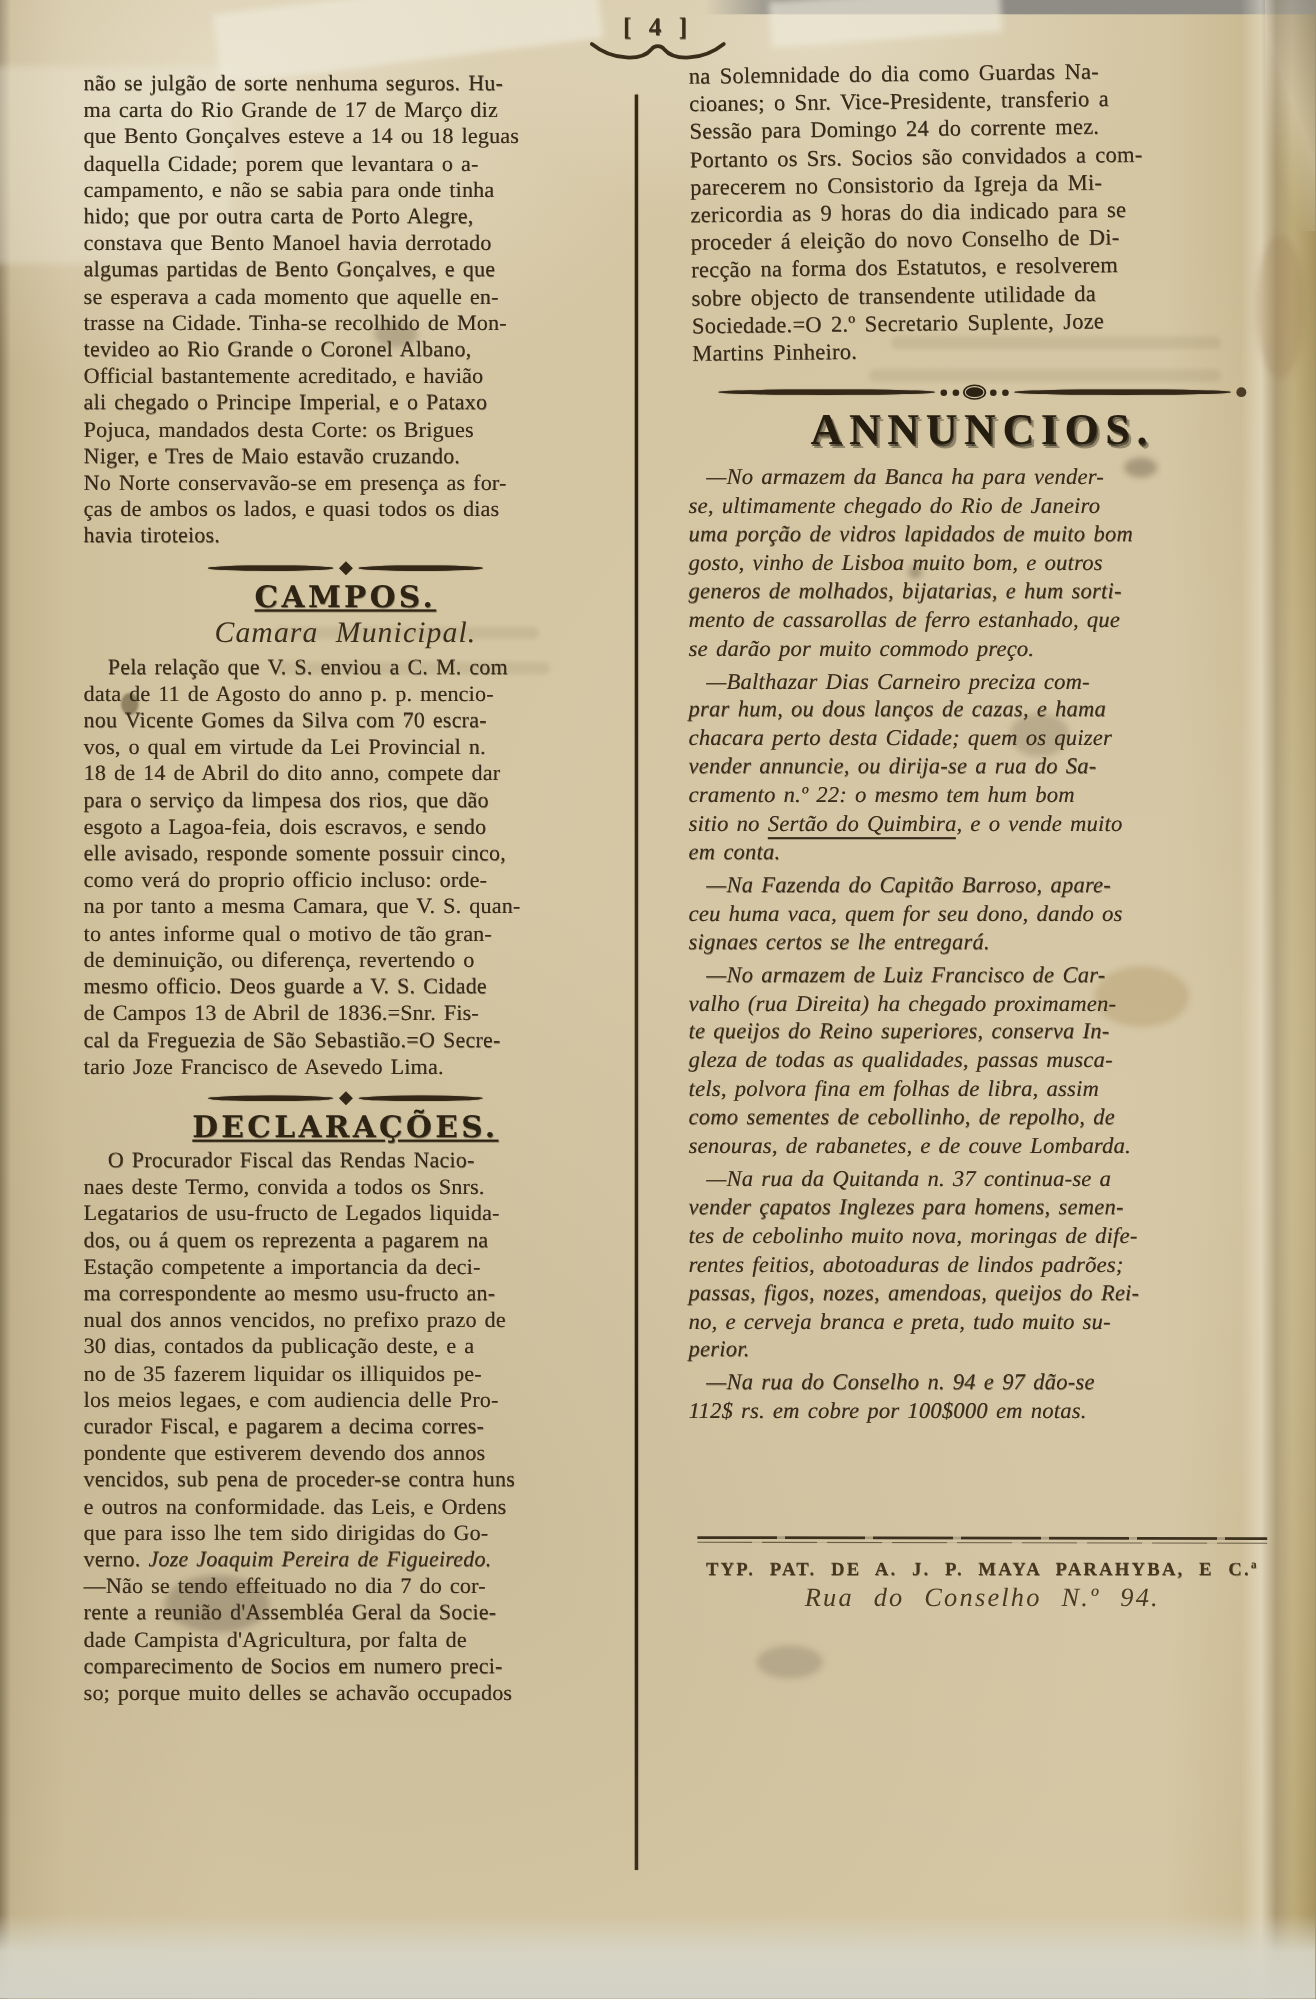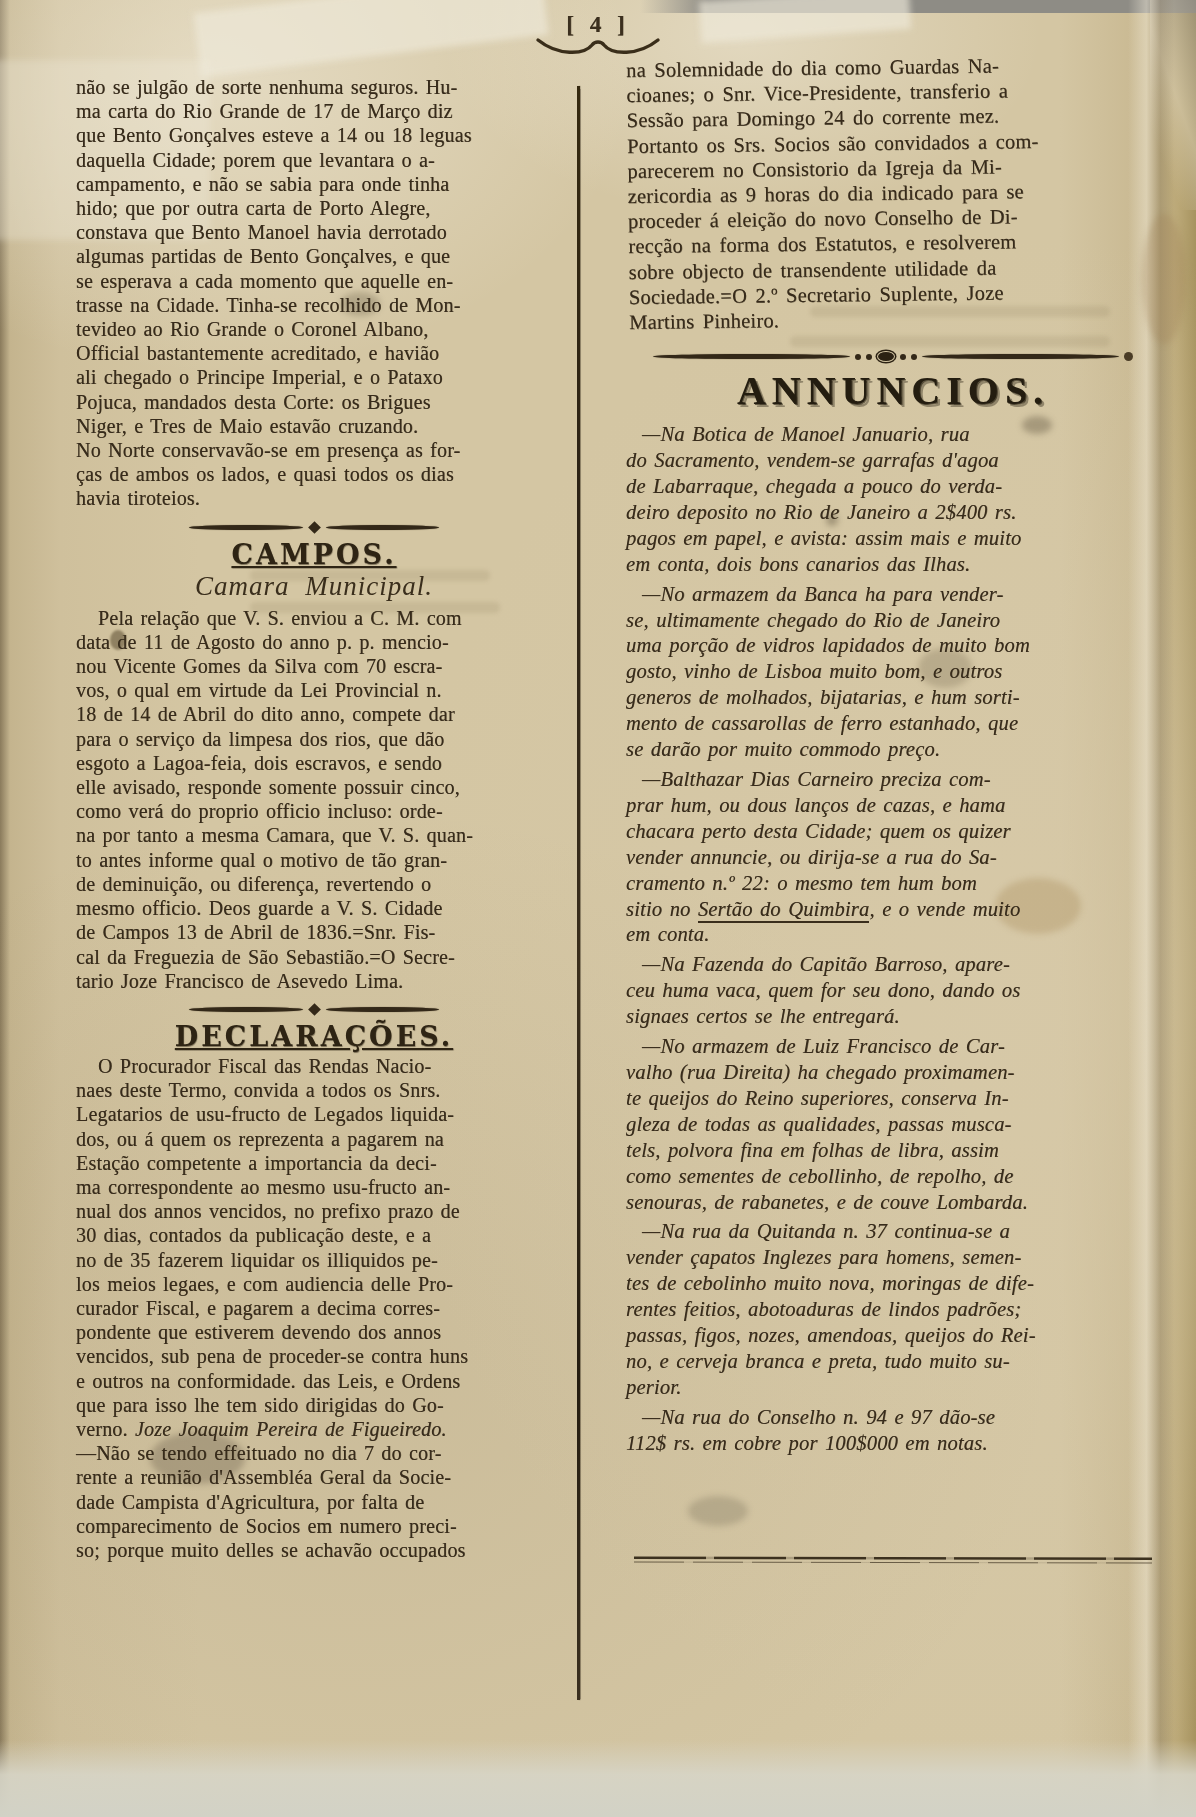--- a/index.html
+++ b/index.html
@@ -50,21 +50,21 @@
   .page-head { position:absolute; top:12px; left:0; right:0; text-align:center; }
   .page-number { font-size:23px; letter-spacing:5px; font-weight:bold; color:#3b2f1e;
     text-shadow:0.4px 0.4px 0.6px rgba(50,38,20,.6); }
   .brace { display:block; margin:-2px auto 0; }
   .col-rule { position:absolute; left:577px; top:86px; width:3px; height:1614px;
     background:linear-gradient(180deg,#35290f,#2c2215 25%,#3a2e1c 55%,#241c10 80%,#3a2f1f);
     box-shadow:0.5px 0 1px rgba(40,30,15,.4); }
 
   
   .col { position:absolute; }
-  .col-left  { left:76px;  top:75px; width:476px; }
+  .col-left  { left:76px;  top:64px; width:476px; }
   .col-right { left:606px; top:58px; width:534px;margin-left:20px; }
   .body-text {
     margin:0; font-size:20px; line-height:24.2px; letter-spacing:.2px; word-spacing:2px;
     white-space:pre-line; text-align:left;
     text-shadow:0.35px 0.45px 0.55px rgba(48,36,18,.55);
   }
   .indent { text-indent:22px; }
   .col-right .body-text { font-size:20.5px; line-height:25.2px; word-spacing:3px; transform:rotate(-0.7deg); transform-origin:left top; }
   .it { font-style:italic; }
   .ul { border-bottom:2px solid #3a2e1c; padding-bottom:1px; }
@@ -234,26 +234,20 @@
       <i class="c-oval"></i>
       <i class="c-dot"></i>
       <i class="c-dot"></i>
       <i class="orn-line"></i>
       <i class="end-ball"></i>
     </div>
 
     <h1 class="annuncios-title">ANNUNCIOS.</h1>
 
 
-    <p class="ann it">—Na Botica de Manoel Januario, rua
-do Sacramento, vendem-se garrafas d'agoa
-de Labarraque, chegada a pouco do verda-
-deiro deposito no Rio de Janeiro a 2$400 rs.
-pagos em papel, e avista: assim mais e muito
-em conta, dois bons canarios das Ilhas.</p>
 
     <p class="ann it">—No armazem da Banca ha para vender-
 se, ultimamente chegado do Rio de Janeiro
 uma porção de vidros lapidados de muito bom
 gosto, vinho de Lisboa muito bom, e outros
 generos de molhados, bijatarias, e hum sorti-
 mento de cassarollas de ferro estanhado, que
 se darão por muito commodo preço.</p>
 
     <p class="ann it"><span>—Balthazar Dias Carneiro preciza com-
@@ -281,15 +275,19 @@
 tes de cebolinho muito nova, moringas de dife-
 rentes feitios, abotoaduras de lindos padrões;
 passas, figos, nozes, amendoas, queijos do Rei-
 no, e cerveja branca e preta, tudo muito su-
 perior.</p>
 
     <p class="ann it">—Na rua do Conselho n. 94 e 97 dão-se
 112$ rs. em cobre por 100$000 em notas.</p>
 
     <div class="double-rule"></div>
+    <div class="imprint">
+      <div class="imprint-line1">TYP. PAT. DE A. J. P. MAYA PARAHYBA, E C.ª</div>
+      <div class="imprint-line2">Rua do Conselho N.º 94.</div>
+    </div>
   </section>
 
 </div>
 
 </body></html>

